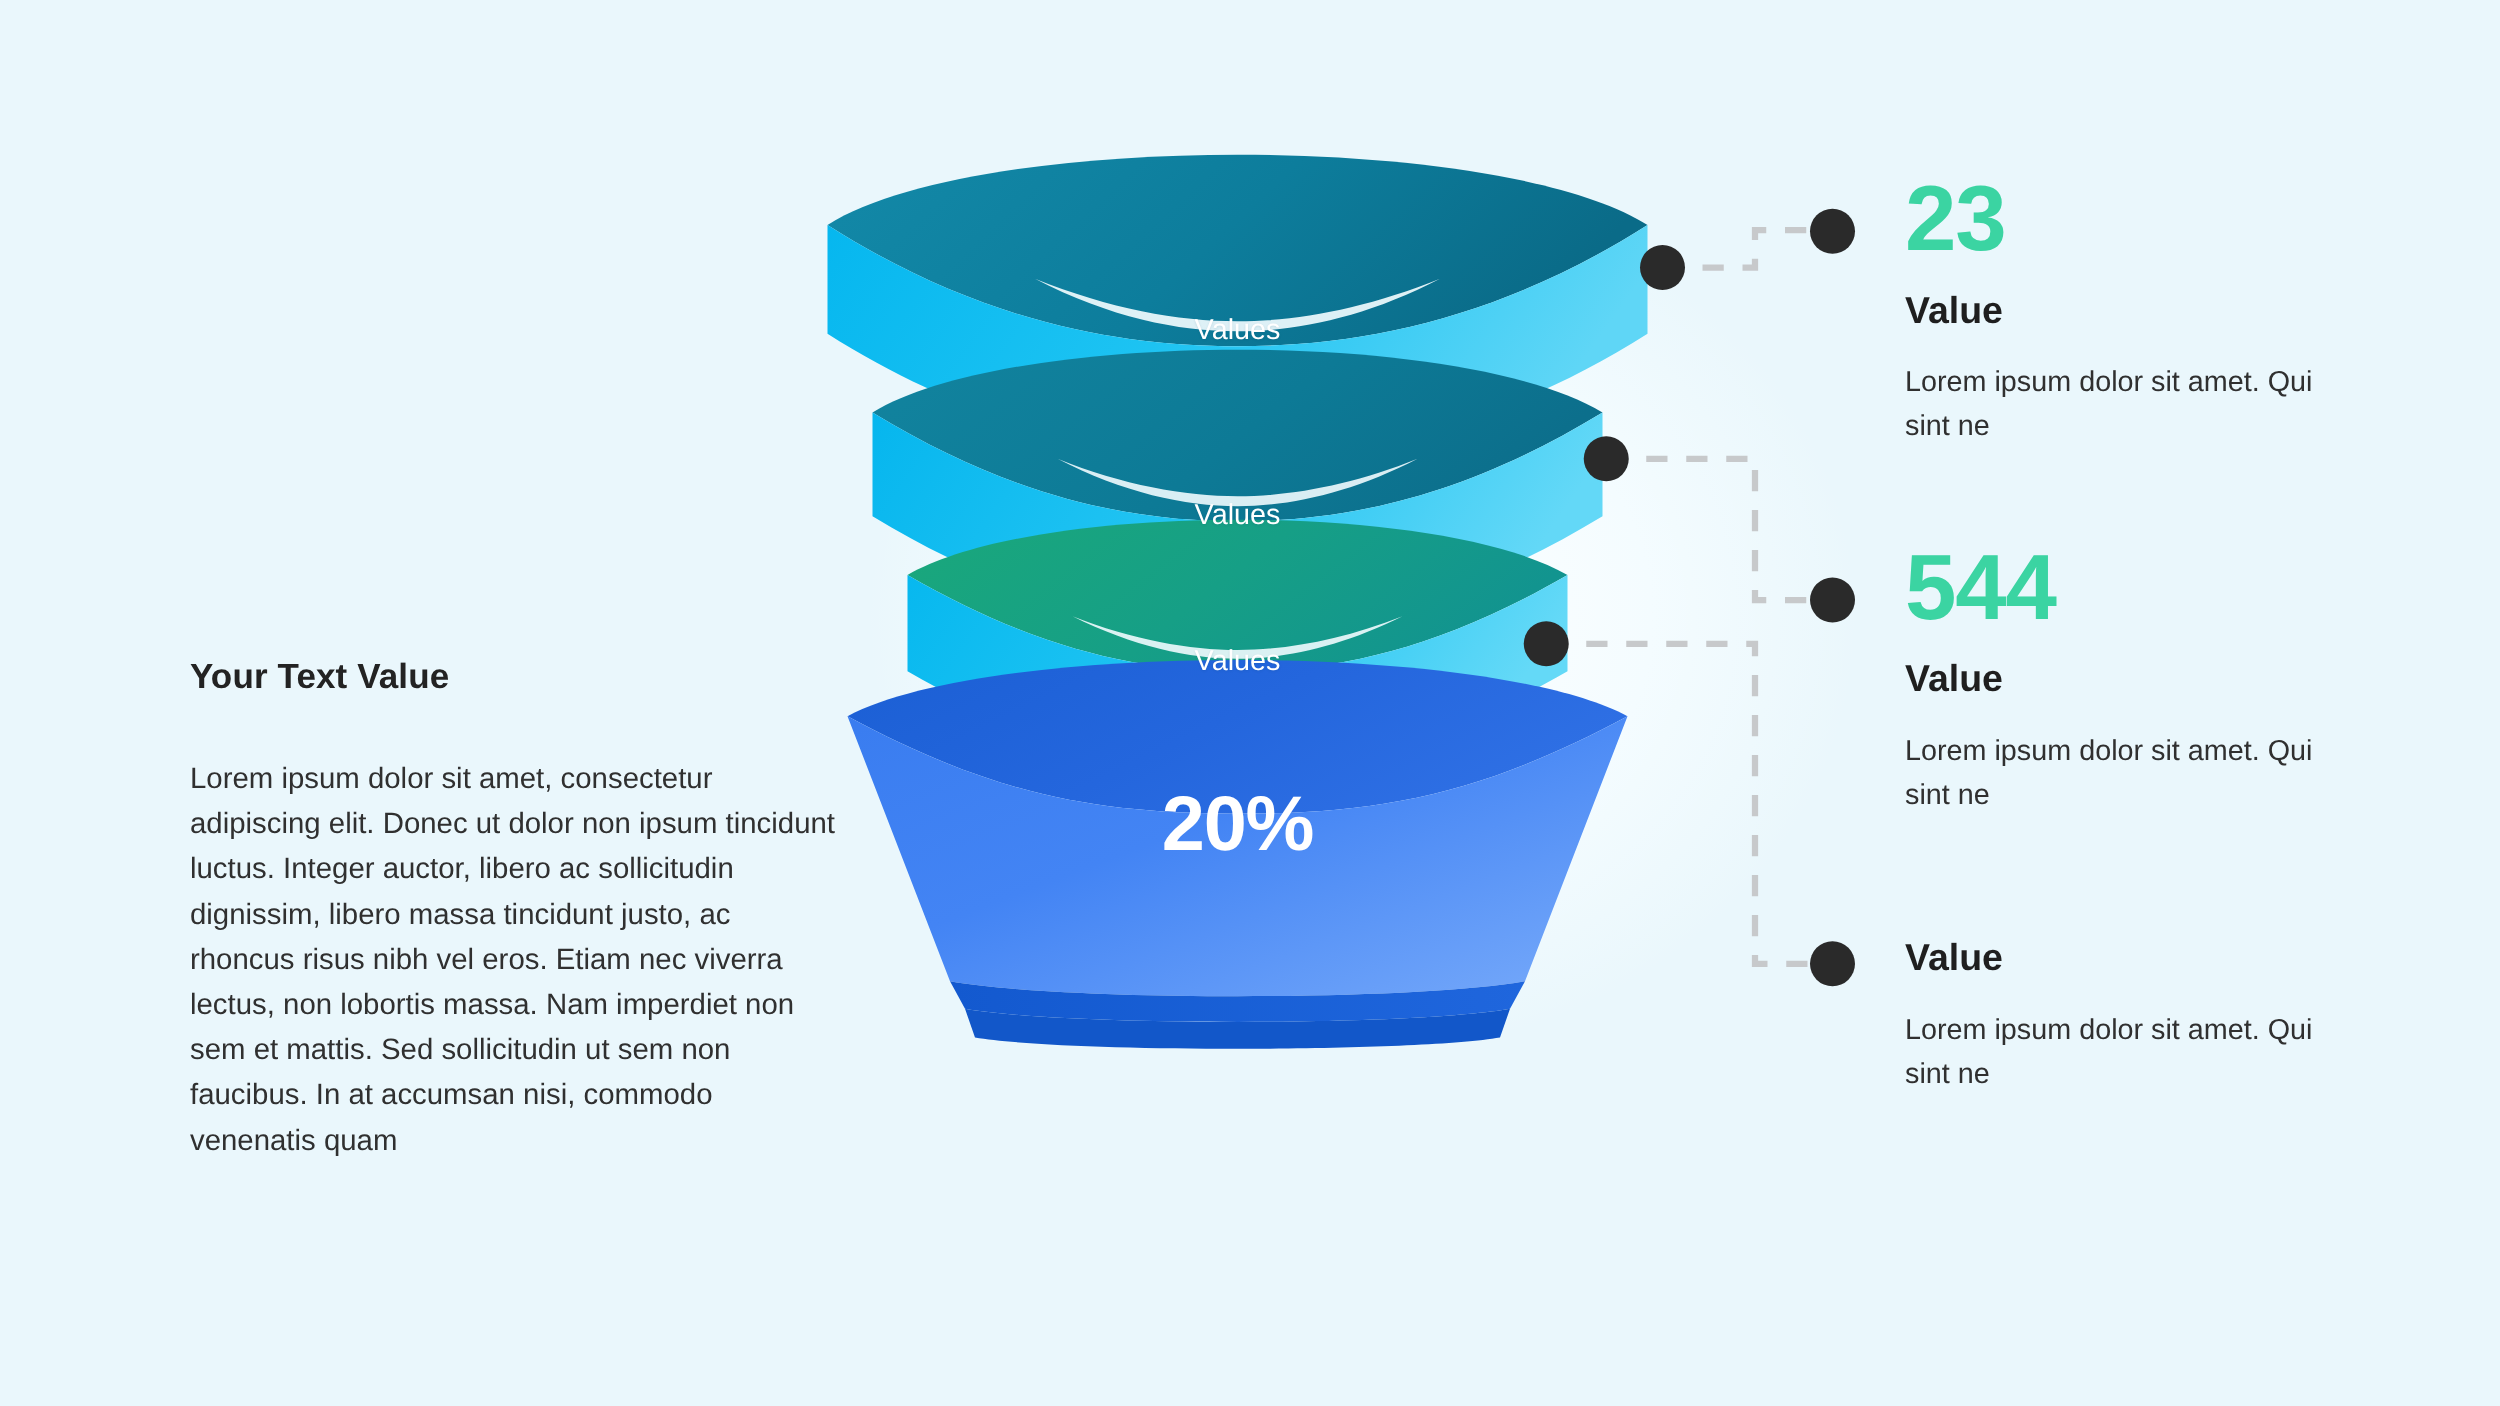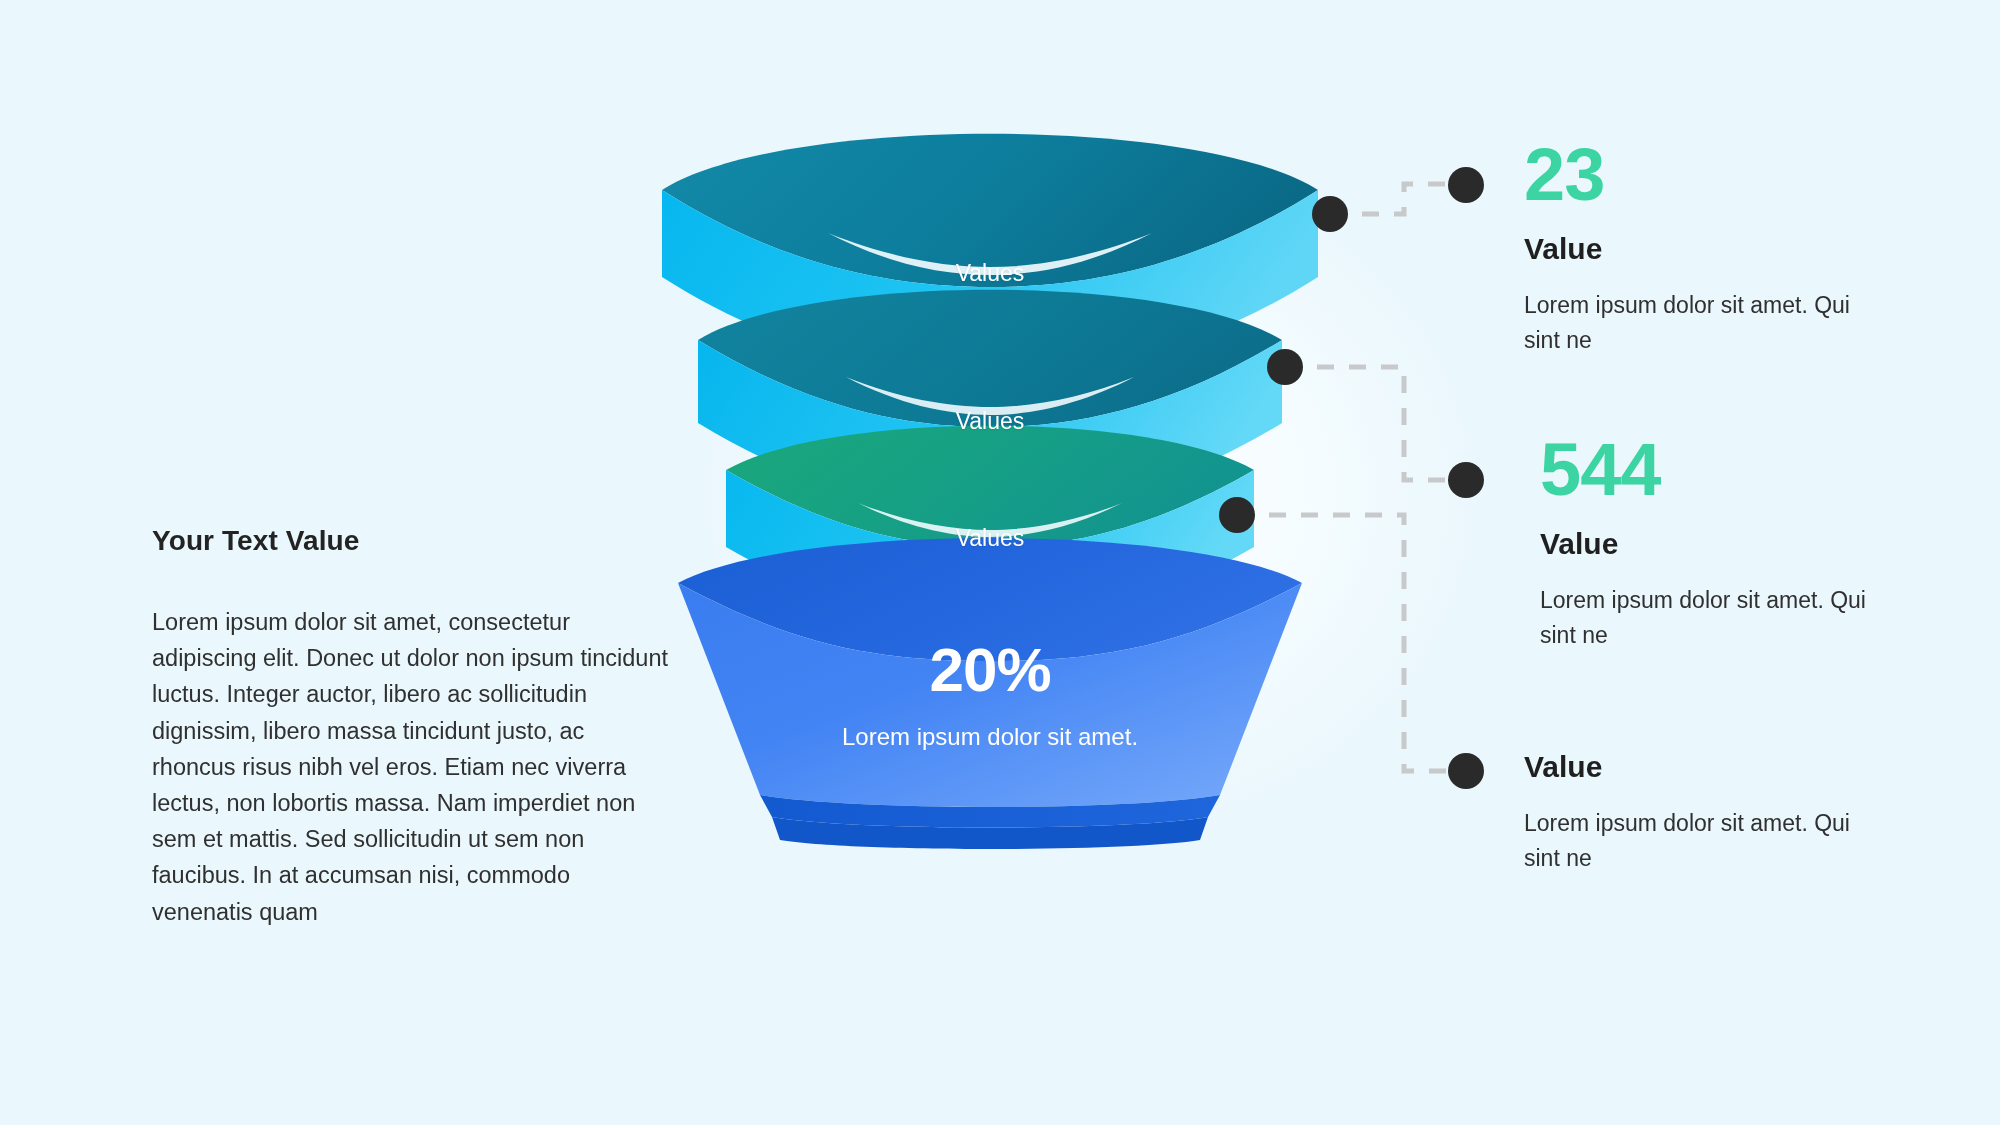--- a/index.html
+++ b/index.html
@@ -27,21 +27,21 @@
   .subhead{
     position:absolute;left:152px;top:525px;
     font-size:28px;font-weight:700;color:#232323;letter-spacing:.1px;
   }
   .body-copy{
     position:absolute;left:152px;top:604px;width:520px;
     font-size:23.5px;line-height:1.54;color:#303030;font-weight:400;
   }
 
   
-  .funnel{position:absolute;left:660px;top:105px;width:660px;height:880px;}
+  .funnel{position:absolute;left:660px;top:95px;width:660px;height:880px;}
   .funnel svg{display:block;overflow:visible;}
   .ring-label{
     position:absolute;color:#ffffff;font-size:23px;font-weight:400;
     width:260px;text-align:center;text-shadow:0 1px 2px rgba(0,60,90,.13);
   }
   .cone-pct{
     position:absolute;left:0;top:0;width:660px;text-align:center;
     color:#ffffff;font-size:62px;font-weight:700;letter-spacing:-1px;
   }
   .cone-sub{
@@ -157,21 +157,20 @@
         <path fill="url(#spout)" d="M 100,690 C 190,706 470,706 560,690 L 548,712 C 470,726 190,726 112,712 Z"></path>
         <path fill="#1257c9" d="M 112,712 C 190,726 470,726 548,712 L 540,735 C 470,747 190,747 120,735 Z"></path>
       </g>
     </svg>
 
     <div class="ring-label" style="left:200px;top:155px;">Values</div>
     <div class="ring-label" style="left:200px;top:303px;">Values</div>
     <div class="ring-label" style="left:200px;top:420px;">Values</div>
 
     <div class="cone-pct" style="top:529px;">20%</div>
-    <div class="cone-sub" style="top:615px;">Lorem ipsum dolor sit amet.</div>
   </div>
 
   <svg class="links" viewBox="0 0 2000 1125">
 
     <path class="dash" d="M 1330,214 H 1404 V 184 H 1452"></path>
     <circle class="node" cx="1330" cy="214" r="18"></circle>
     <circle class="node" cx="1466" cy="185" r="18"></circle>
 
     <path class="dash" d="M 1285,367 H 1404 V 480 H 1452"></path>
     <circle class="node" cx="1285" cy="367" r="18"></circle>
@@ -181,21 +180,21 @@
     <circle class="node" cx="1237" cy="515" r="18"></circle>
     <circle class="node" cx="1466" cy="771" r="18"></circle>
   </svg>
 
   <div class="stat" style="top:140px;">
     <div class="num">23</div>
     <div class="lbl">Value</div>
     <div class="desc">Lorem ipsum dolor sit amet. Qui sint ne</div>
   </div>
 
-  <div class="stat" style="top:435px;margin-left:16px;">
+  <div class="stat" style="top:435px;">
     <div class="num">544</div>
     <div class="lbl">Value</div>
     <div class="desc">Lorem ipsum dolor sit amet. Qui sint ne</div>
   </div>
 
   <div class="stat" style="top:728px;">
     <div class="lbl">Value</div>
     <div class="desc">Lorem ipsum dolor sit amet. Qui sint ne</div>
   </div>
 

